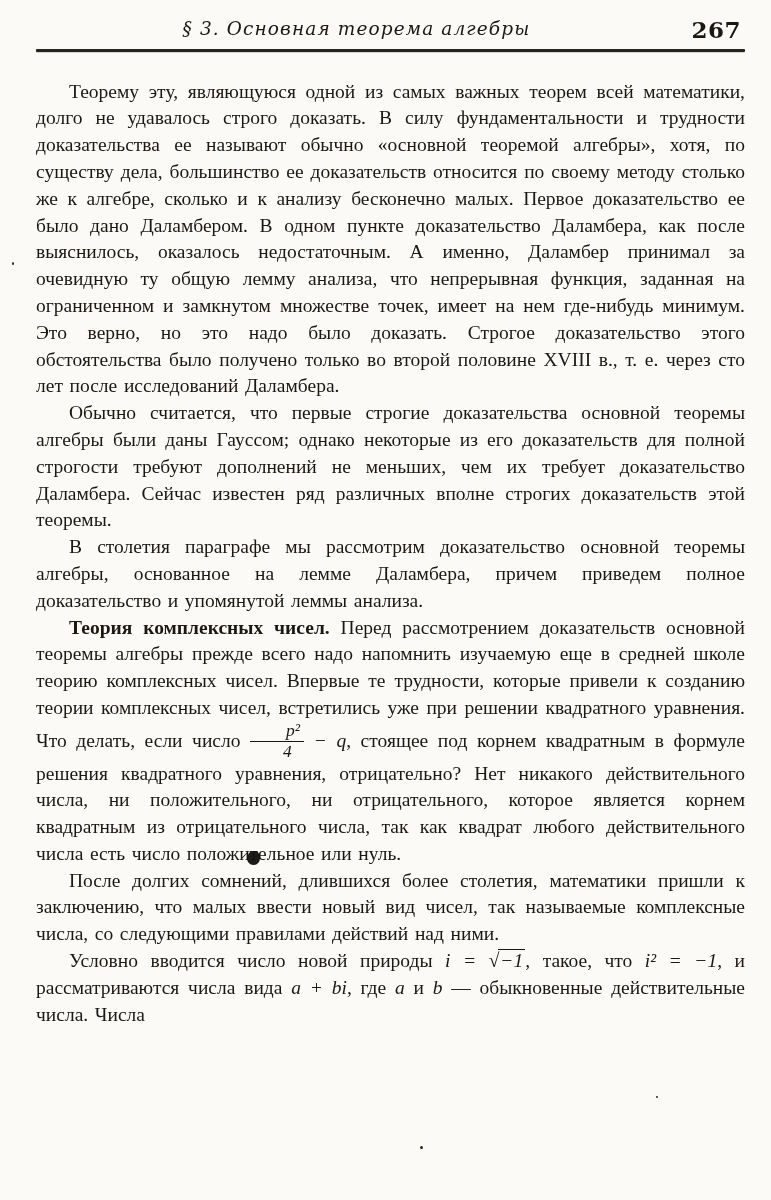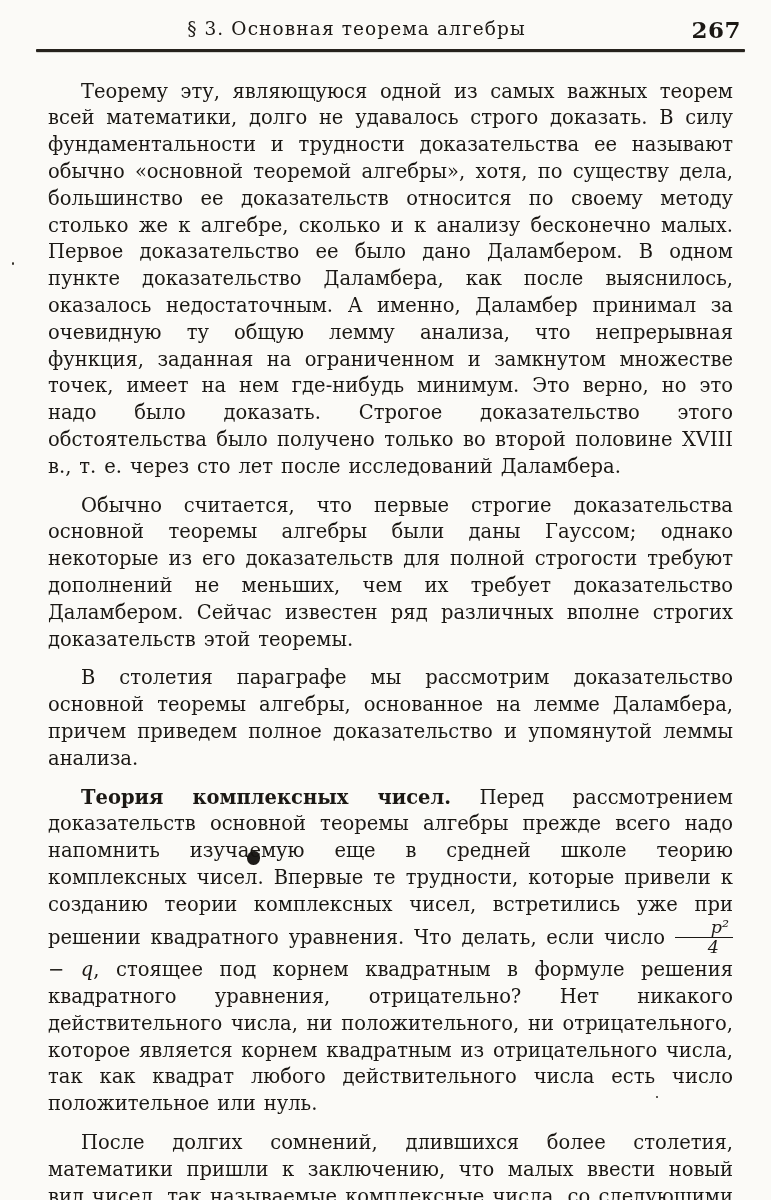--- a/index.html
+++ b/index.html
@@ -19,20 +19,21 @@
   }
   
   .running-head {
     position: relative;
     height: 28px;
   }
   .section-title {
     position: absolute;
     left: 0; right: 68px;
     text-align: center;
+    font-style: italic;
     font-size: 18.5px;
     letter-spacing: 0.06em;
     white-space: nowrap;
   }
   .page-number {
     position: absolute;
     right: 4px; top: -2px;
     font-weight: bold;
     font-size: 23px;
     letter-spacing: 0.5px;
@@ -46,22 +47,23 @@
   }
   
   .body-text {
     margin-top: 27px;
     font-size: 19.5px;
     line-height: 26.8px;
     text-align: justify;
     word-spacing: 0.09em;
   }
   .body-text p {
-    margin: 12px;
+    margin: 0;
     text-indent: 33px;
+    font-family: Liberation Serif, serif;
   }
   .text-run { font-style: normal; }
   .bold { font-weight: bold; }
   .math { font-style: italic; }
   
   .frac {
     display: inline-block;
     vertical-align: -0.55em;
     text-align: left;
     font-style: italic;
@@ -93,21 +95,21 @@
 
 <div class="page">
   <div class="running-head">
     <span class="section-title">§ 3. Основная теорема алгебры</span>
     <span class="page-number">267</span>
   </div>
   <div class="head-rule"></div>
 
   <div class="body-text">
       <p><span class="text-run">Теорему эту, являющуюся одной из самых важных теорем всей математики, долго не удавалось строго доказать. В силу фундаментальности и трудности доказательства ее называют обычно «основной теоремой алгебры», хотя, по существу дела, большинство ее доказательств относится по своему методу столько же к алгебре, сколько и к анализу бесконечно малых. Первое доказательство ее было дано Даламбером. В одном пункте доказательство Даламбера, как после выяснилось, оказалось недостаточным. А именно, Даламбер принимал за очевидную ту общую лемму анализа, что непрерывная функция, заданная на ограниченном и замкнутом множестве точек, имеет на нем где-нибудь минимум. Это верно, но это надо было доказать. Строгое доказательство этого обстоятельства было получено только во второй половине XVIII в., т. е. через сто лет после исследований Даламбера.</span></p>
-      <p><span class="text-run">Обычно считается, что первые строгие доказательства основной теоремы алгебры были даны Гауссом; однако некоторые из его доказательств для полной строгости требуют дополнений не меньших, чем их требует доказательство Даламбером. Сейчас известен ряд различных вполне строгих доказательств этой теоремы.</span></p>
+      <p><span class="text-run">Обычно считается, что первые строгие доказательства основной теоремы алгебры были даны Гауссом; однако некоторые из его доказательств для полной строгости требуют дополнений не меньших, чем их требует доказательство Даламбера. Сейчас известен ряд различных вполне строгих доказательств этой теоремы.</span></p>
       <p><span class="text-run">В столетия параграфе мы рассмотрим доказательство основной теоремы алгебры, основанное на лемме Даламбера, причем приведем полное доказательство и упомянутой леммы анализа.</span></p>
       <p><span class="text-run bold">Теория комплексных чисел.</span><span class="text-run"> Перед рассмотрением доказательств основной теоремы алгебры прежде всего надо напомнить изучаемую еще в средней школе теорию комплексных чисел. Впервые те трудности, которые привели к созданию теории комплексных чисел, встретились уже при решении квадратного уравнения. Что делать, если число </span><span class="frac"><span class="num">p²</span><span class="den">4</span></span><span class="math"> − q</span><span class="text-run">, стоящее под корнем квадратным в формуле решения квадратного уравнения, отрицательно? Нет никакого действительного числа, ни положительного, ни отрицательного, которое является корнем квадратным из отрицательного числа, так как квадрат любого действительного числа есть число положительное или нуль.</span></p>
       <p><span class="text-run">После долгих сомнений, длившихся более столетия, математики пришли к заключению, что малых ввести новый вид чисел, так называемые комплексные числа, со следующими правилами действий над ними.</span></p>
       <p><span class="text-run">Условно вводится число новой природы </span><span class="math">i = </span><span class="sqrt"><span class="radical">√</span><span class="overline">−1</span></span><span class="text-run">, такое, что </span><span class="math">i² = −1</span><span class="text-run">, и рассматриваются числа вида </span><span class="math">a + bi</span><span class="text-run">, где </span><span class="math">a</span><span class="text-run"> и </span><span class="math">b</span><span class="text-run"> — обыкновенные действительные числа. Числа </span></p>
     </div>
 
   <div class="ink-blot"></div>
   <div class="speck s1"></div>
   <div class="speck s2"></div>
   <div class="speck s3"></div>

